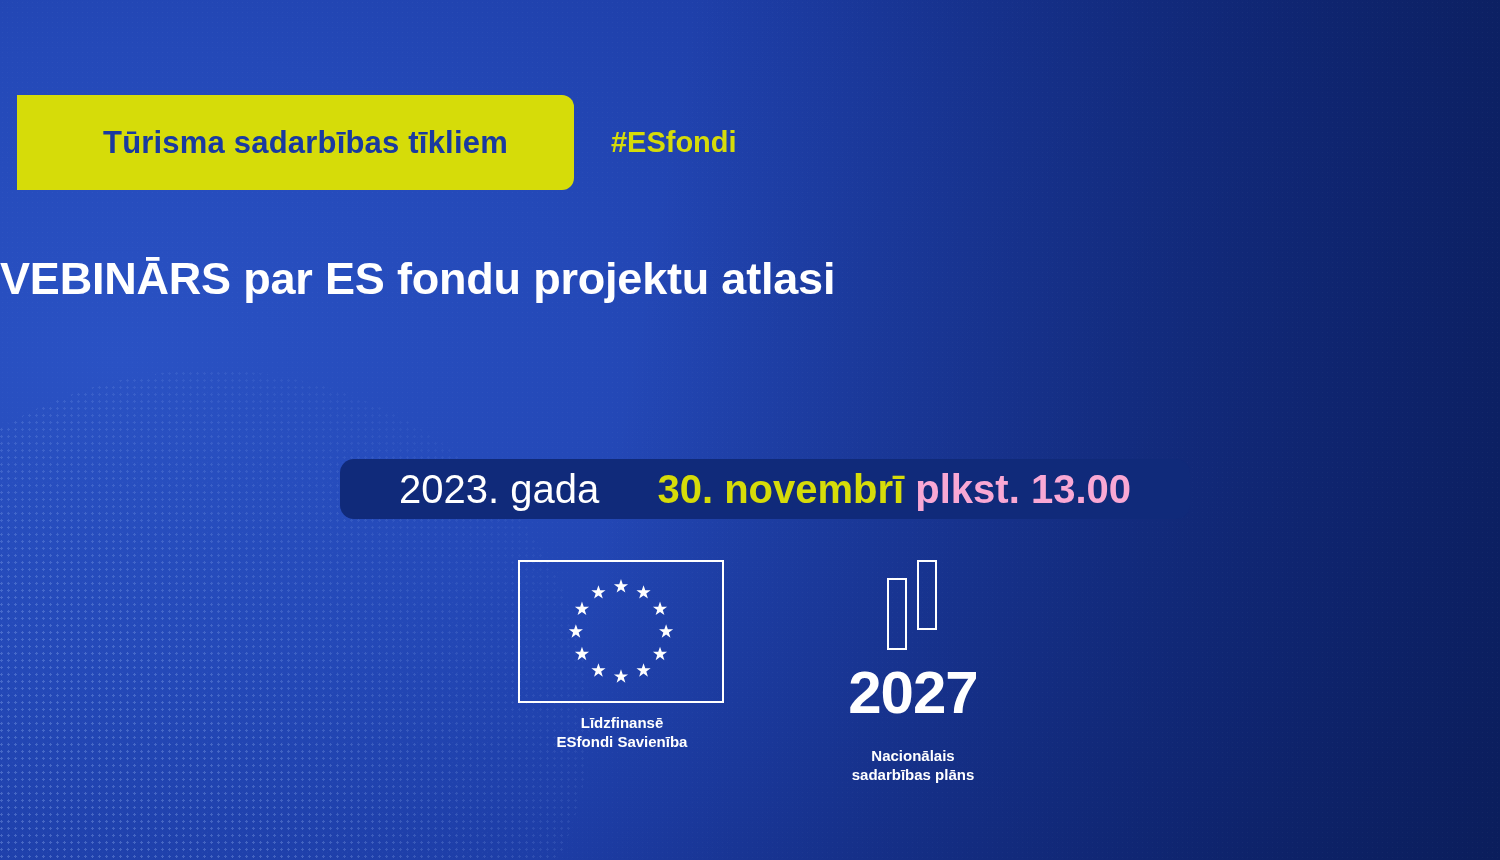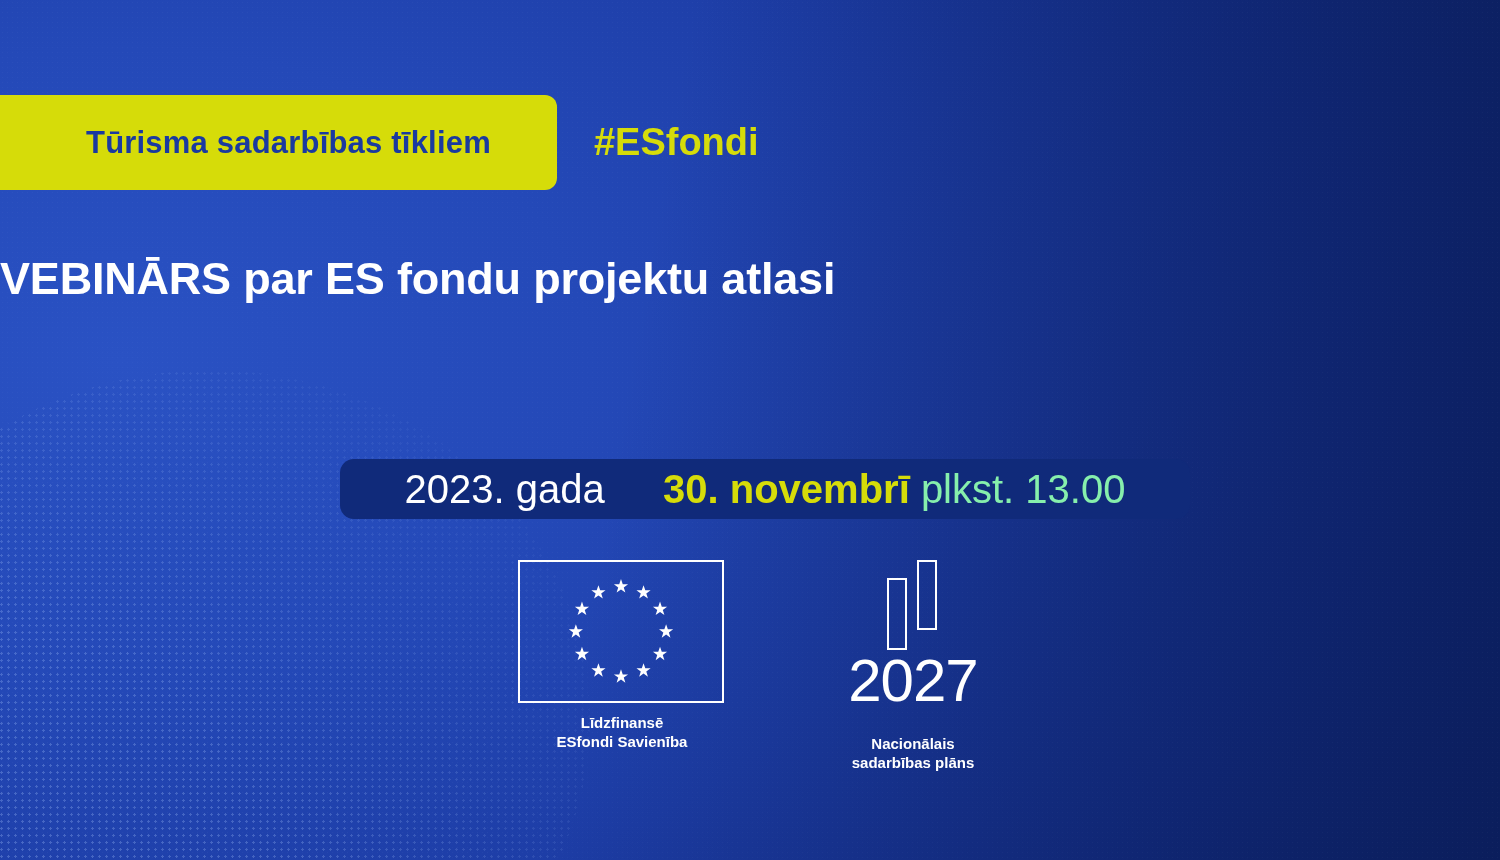--- a/index.html
+++ b/index.html
@@ -48,20 +48,21 @@
   }
 
   
   .tagline-row {
     position: absolute;
     left: 0;
     top: 95px;
     height: 95px;
     display: flex;
     align-items: center;
+    padding-left: 17px;
   }
   .tagline-pill {
     height: 95px;
     display: flex;
     align-items: center;
     padding: 0 66px 0 86px;
     background: #d6dc09;
     border-top-right-radius: 12px;
     border-bottom-right-radius: 12px;
     box-sizing: border-box;
@@ -69,21 +70,21 @@
   .tagline-pill-text {
     color: #1a3aa0;
     font-size: 31px;
     font-weight: bold;
     letter-spacing: 0.2px;
     white-space: nowrap;
   }
   .hashtag {
     margin-left: 37px;
     color: #d6dc09;
-    font-size: 38px;
+    font-size: 29px;
     font-weight: bold;
     white-space: nowrap;
   }
 
   
   .headline {
     position: absolute;
     left: 0;
     right: 4px;
     top: 248px;
@@ -121,21 +122,21 @@
     box-sizing: border-box;
   }
   .date-text {
     font-size: 40px;
     font-weight: bold;
     white-space: nowrap;
     line-height: 1;
   }
   .date-white { color: #ffffff; font-weight: 400; margin-top: 7px; }
   .date-accent { color: #d6dc09; font-weight: bold; margin-left: 36px; }
-  .date-white-b { color: #86efac; font-weight: normal; }
+  .date-white-b { color: #f9a8d4; font-weight: bold; }
 
   
   .logos {
     position: absolute;
     left: 0;
     right: 0;
     top: 560px;
     display: flex;
     justify-content: center;
     align-items: flex-start;
@@ -184,24 +185,24 @@
   .nap-bar-right {
     left: 54px;
     top: 0px;
     width: 20px;
     height: 70px;
   }
   .nap-year {
     text-align: center;
     color: #ffffff;
     font-size: 60px;
-    font-weight: normal;
+    font-weight: bold;
     line-height: 58px;
     letter-spacing: -1px;
-    margin-top: 2px;
+    margin-top: 14px;
   }
   .nap-caption {
     margin-top: 24px;
     text-align: center;
     color: #ffffff;
     font-size: 15px;
     font-weight: bold;
     line-height: 19px;
   }
 </style>

